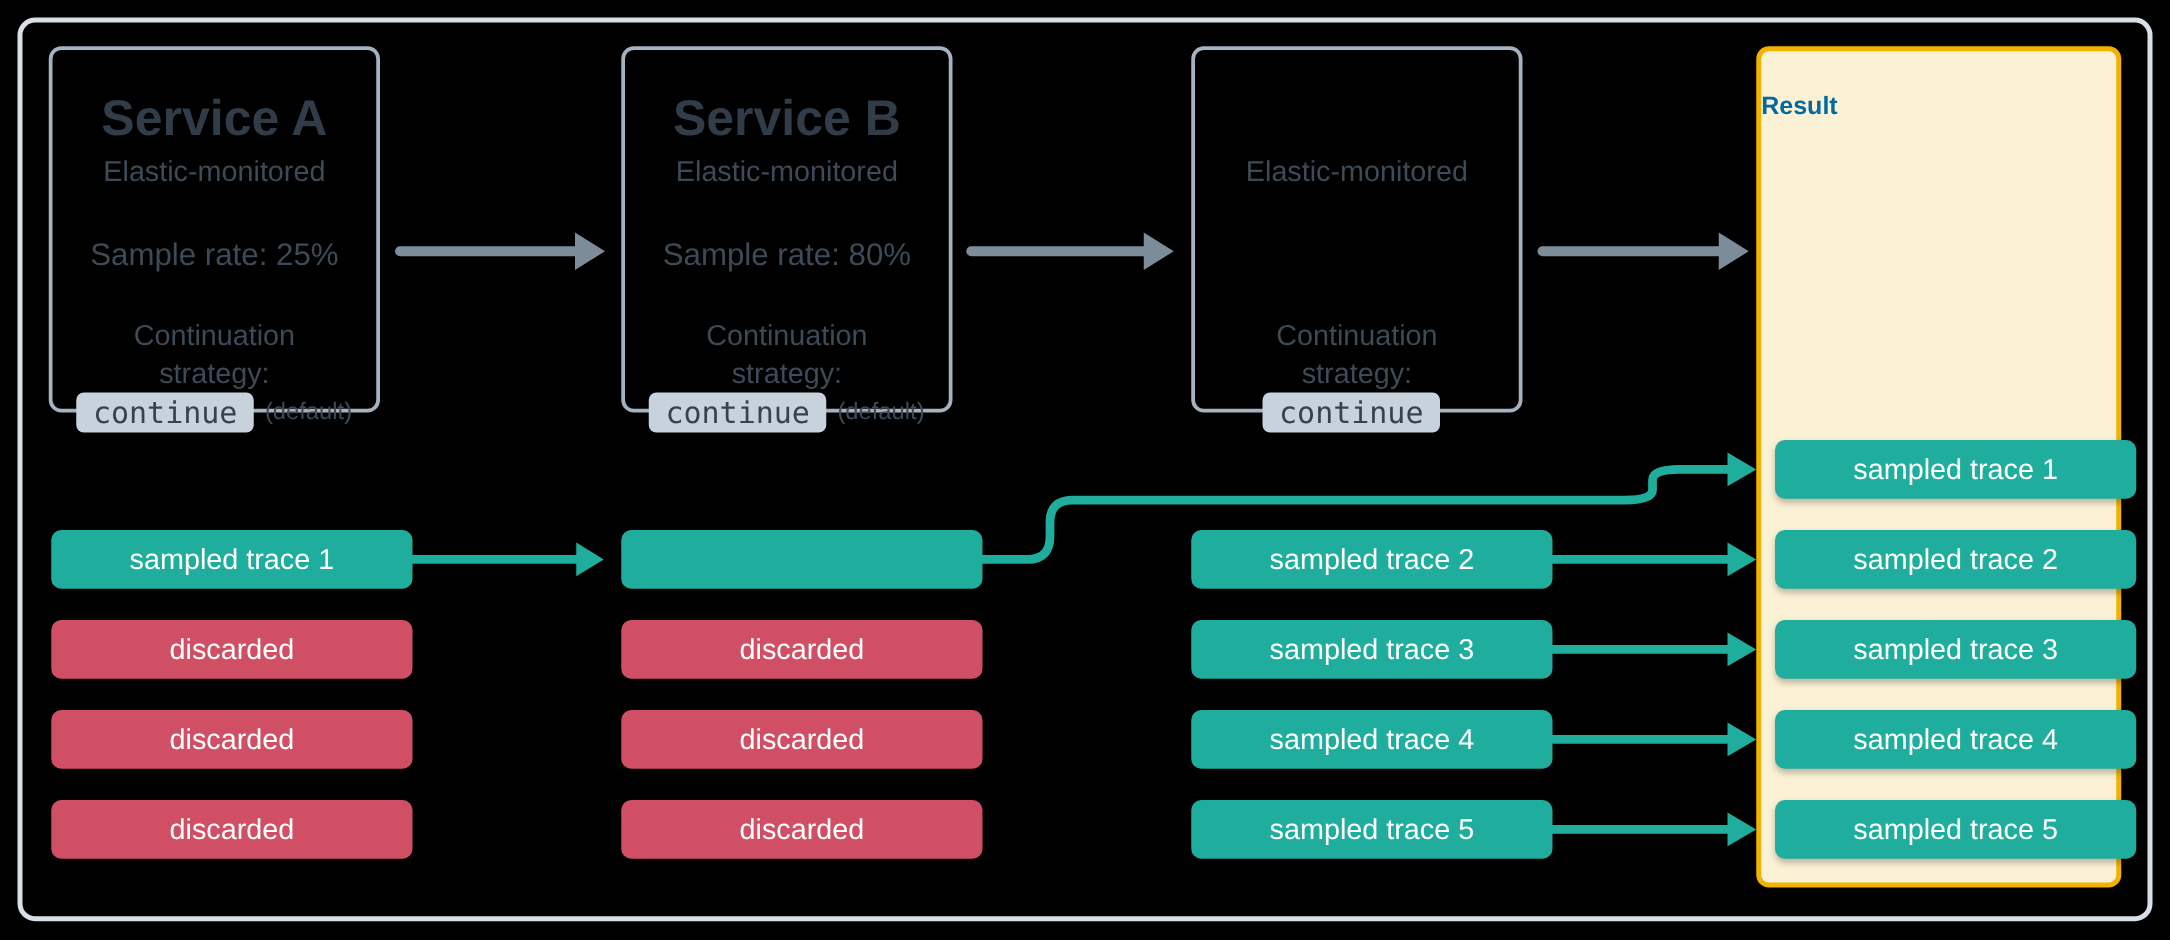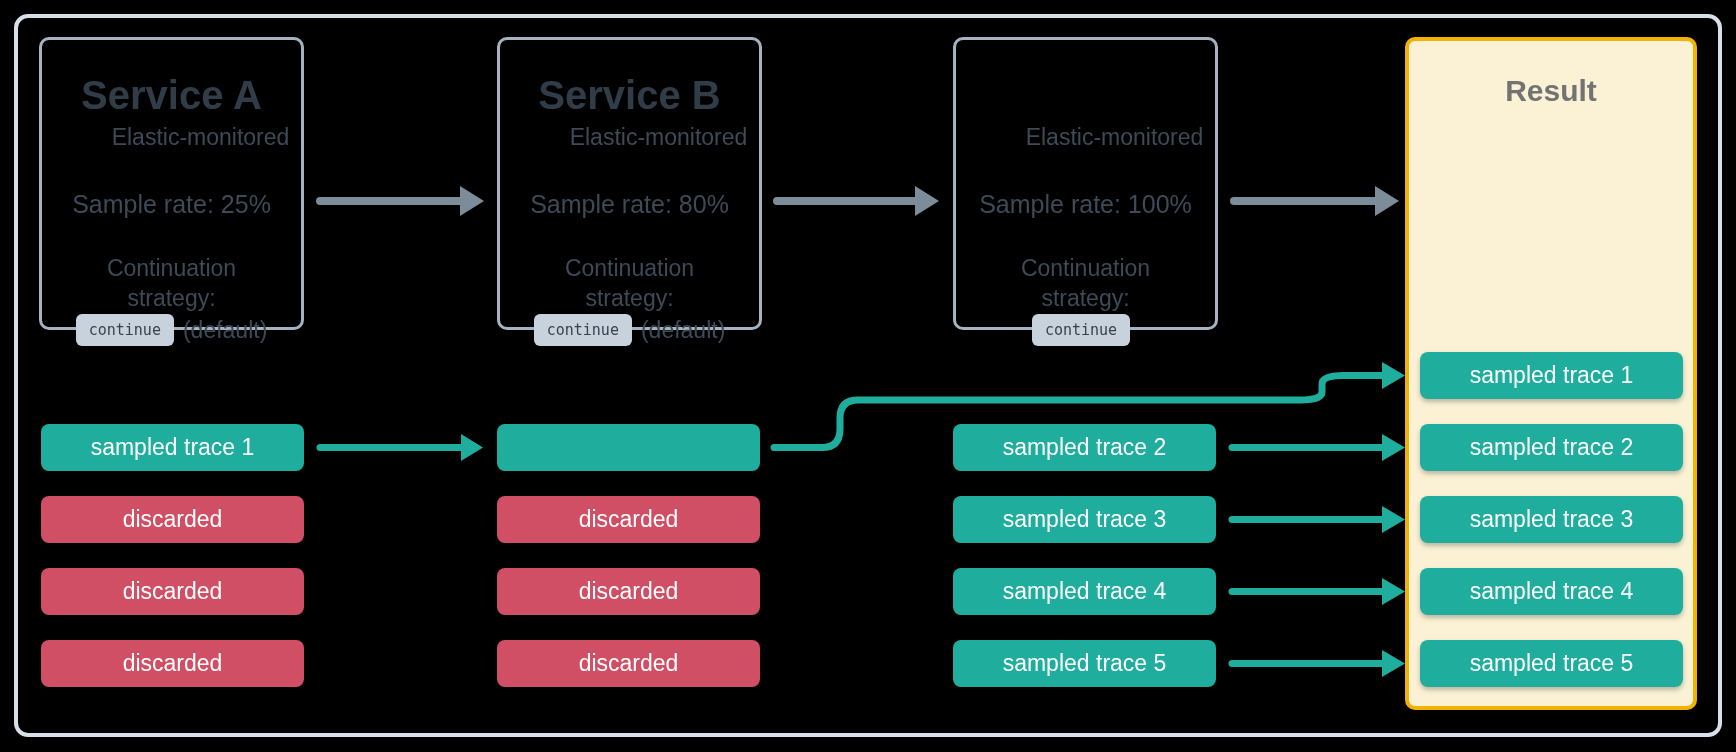--- a/index.html
+++ b/index.html
@@ -32,51 +32,51 @@
   .svc-box{
     position:absolute;top:37px;width:265px;height:293px;
     box-sizing:border-box;border:3px solid var(--box-border);border-radius:10px;
   }
   .svc-title{
     position:absolute;top:33px;left:0;width:100%;
     text-align:center;font-size:40px;font-weight:700;color:var(--title-ink);
   }
   .svc-sub{
     position:absolute;top:84px;left:0;width:100%;
-    text-align:center;font-size:23px;color:var(--body-ink);margin-left:29px;
+    text-align:center;font-size:23px;color:var(--body-ink);
   }
   .svc-rate{
     position:absolute;top:150px;left:0;width:100%;
     text-align:center;font-size:25px;color:var(--body-ink);
   }
   .svc-strategy{
     position:absolute;top:213px;left:50%;transform:translateX(-50%);width:180px;
     text-align:center;font-size:23px;line-height:30px;color:var(--body-ink);
   }
   .svc-chiprow{
     position:absolute;top:273px;left:0;width:100%;height:34px;
     display:flex;align-items:center;justify-content:center;gap:9px;
   }
   .chip{
     background:var(--chip-bg);color:var(--chip-ink);
     font-family:"DejaVu Sans Mono","Liberation Mono",monospace;
-    font-size:15px;line-height:32px;padding:0 13px;border-radius:6px;
+    font-size:24px;line-height:32px;padding:0 13px;border-radius:6px;
   }
-  .chip-note{font-size:23px;color:var(--body-ink);}
+  .chip-note{font-size:19px;color:var(--body-ink);}
   .result-box{
     position:absolute;left:1405px;top:37px;width:292px;height:673px;
     box-sizing:border-box;background:var(--cream);
     border:4px solid var(--gold);border-radius:10px;
   }
   .result-title{
     position:absolute;top:33px;left:0;width:100%;
-    text-align:center;font-size:30px;font-weight:700;color:#737373;
+    font-size:20px;font-weight:700;color:#0369a1;
   }
   .pill{
-    position:absolute;width:263px;height:47px;border-radius:8px;
+    position:absolute;width:289px;height:47px;border-radius:8px;
     display:flex;align-items:center;justify-content:center;
     color:var(--pill-ink);font-size:23px;
     box-shadow:0 3px 5px rgba(0,0,0,0.25);
   }
   .pill.teal{background:var(--teal);}
   .pill.red{background:var(--red);}
   .arrows{position:absolute;left:0;top:0;pointer-events:none;}
 </style>
 </head>
 <body>
@@ -102,21 +102,20 @@
     <div class="svc-rate">Sample rate: 80%</div>
     <div class="svc-strategy">Continuation strategy:</div>
     <div class="svc-chiprow">
       <span class="chip">continue</span>
       <span class="chip-note">(default)</span>
     </div>
   </div>
 
   <div class="svc-box" style="left:953px">
     <div class="svc-sub">Elastic-monitored</div>
-    <div class="svc-rate">Sample rate: 100%</div>
     <div class="svc-strategy">Continuation strategy:</div>
     <div class="svc-chiprow">
       <span class="chip">continue</span>
       <span class="chip-note"></span>
     </div>
   </div>
 
   <div class="result-box">
     <div class="result-title">Result</div>
   </div>

